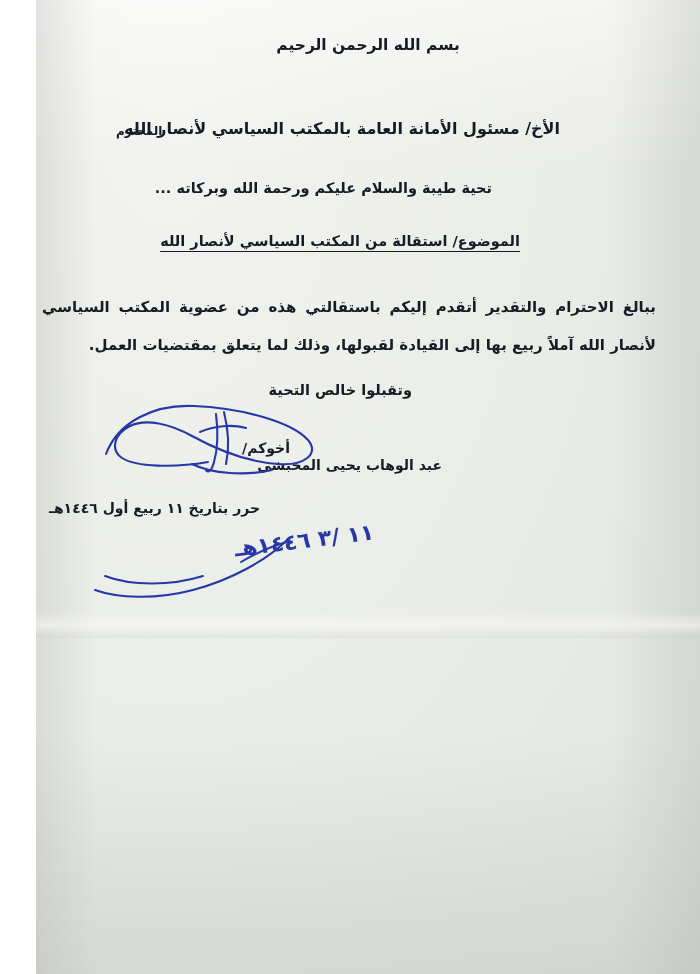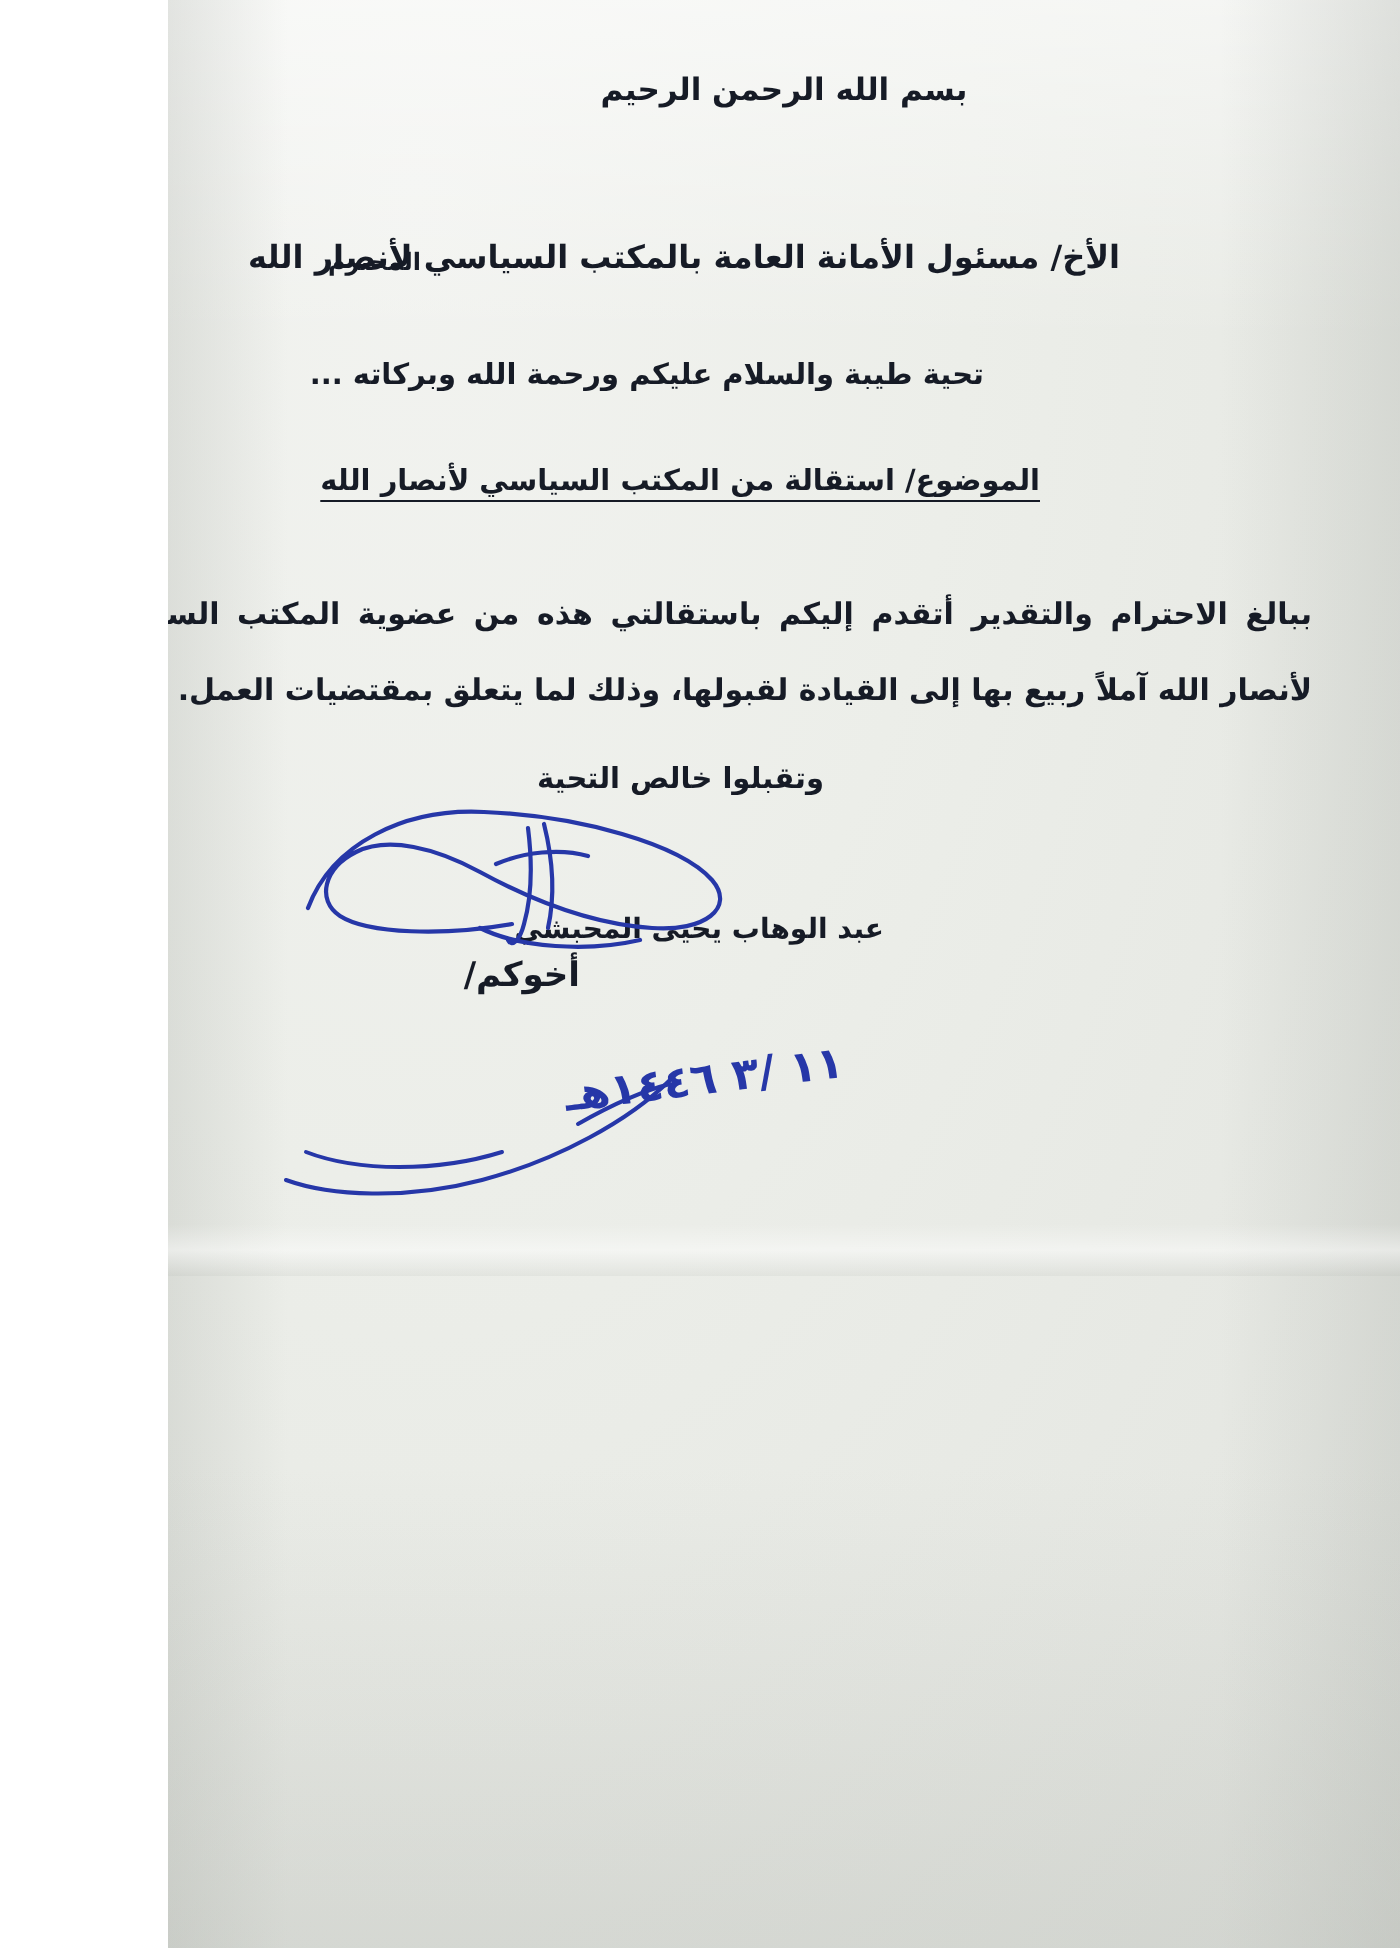--- a/index.html
+++ b/index.html
@@ -9,21 +9,21 @@
   }
   body {
     width: 700px;
     height: 974px;
     overflow: hidden;
     font-family: "DejaVu Sans", sans-serif;
   }
 
   #page {
     position: relative;
-    width: 616px;
+    width: 664px;
     height: 974px;
     background:
       radial-gradient(ellipse at 20% 10%, #f2f3f0 0%, #eceee9 40%, #e7e9e4 70%, #e2e4df 100%);
     overflow: hidden;
   }
 
   
   .paper-shade-top {
     position: absolute;
     left: 0; top: 0;
@@ -123,22 +123,21 @@
 
   .closing {
     top: 382px;
     right: 288px;
     font-size: 14.5px;
   }
 
   .brother {
     top: 440px;
     right: 410px;
-    font-size: 17px;
-    margin-top: 38px;
+    font-size: 14px;
   }
 
   .signer-name {
     top: 457px;
     right: 258px;
     font-size: 14px;
   }
 
   .date-line {
     top: 500px;
@@ -193,20 +192,21 @@
     <div class="line subject">الموضوع/ استقالة من المكتب السياسي لأنصار الله</div>
 
     <div class="para">ببالغ الاحترام والتقدير أتقدم إليكم باستقالتي هذه من عضوية المكتب السياسي لأنصار الله آملاً ربيع بها إلى القيادة لقبولها، وذلك لما يتعلق بمقتضيات العمل.</div>
 
     <div class="line closing">وتقبلوا خالص التحية</div>
 
     <div class="line brother">أخوكم/</div>
 
     <div class="line signer-name">عبد الوهاب يحيى المحبشي</div>
 
+    <div class="line date-line">حرر بتاريخ ١١ ربيع أول ١٤٤٦هـ</div>
 
     <div class="ink signature-1">
       <svg width="260" height="100" viewBox="0 0 260 100" fill="none" stroke="#2637a8" stroke-width="2.1" stroke-linecap="round" stroke-linejoin="round">
         <path d="M10 62 C 22 30, 58 12, 98 14 C 146 16, 196 30, 212 48 C 224 62, 208 74, 182 72 C 150 70, 118 56, 96 44 C 74 32, 50 26, 34 34 C 18 42, 14 58, 26 66 C 40 75, 78 76, 112 70"></path>
         <path d="M120 22 C 122 38, 122 56, 118 70 C 116 78, 112 82, 110 78"></path>
         <path d="M128 20 C 132 36, 134 54, 130 72"></path>
         <path d="M104 40 C 118 34, 136 32, 150 36"></path>
         <path d="M96 72 C 116 82, 150 84, 176 78"></path>
       </svg>
     </div>

